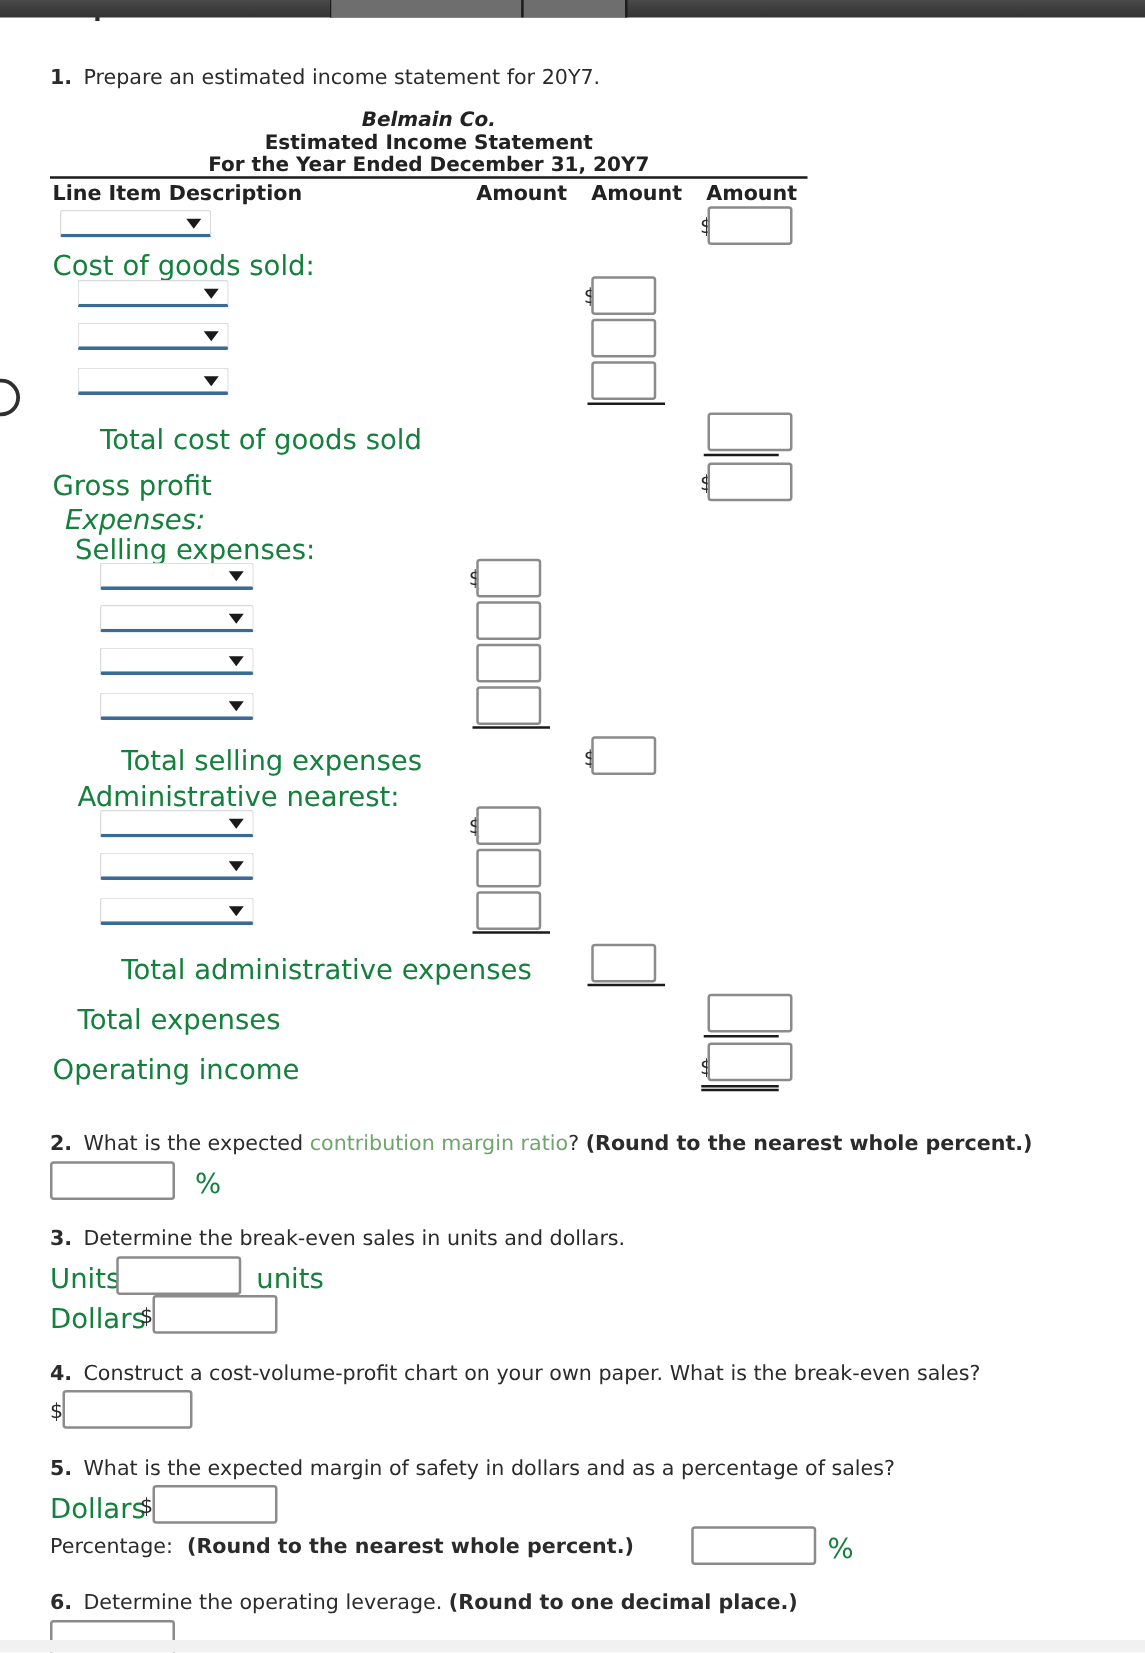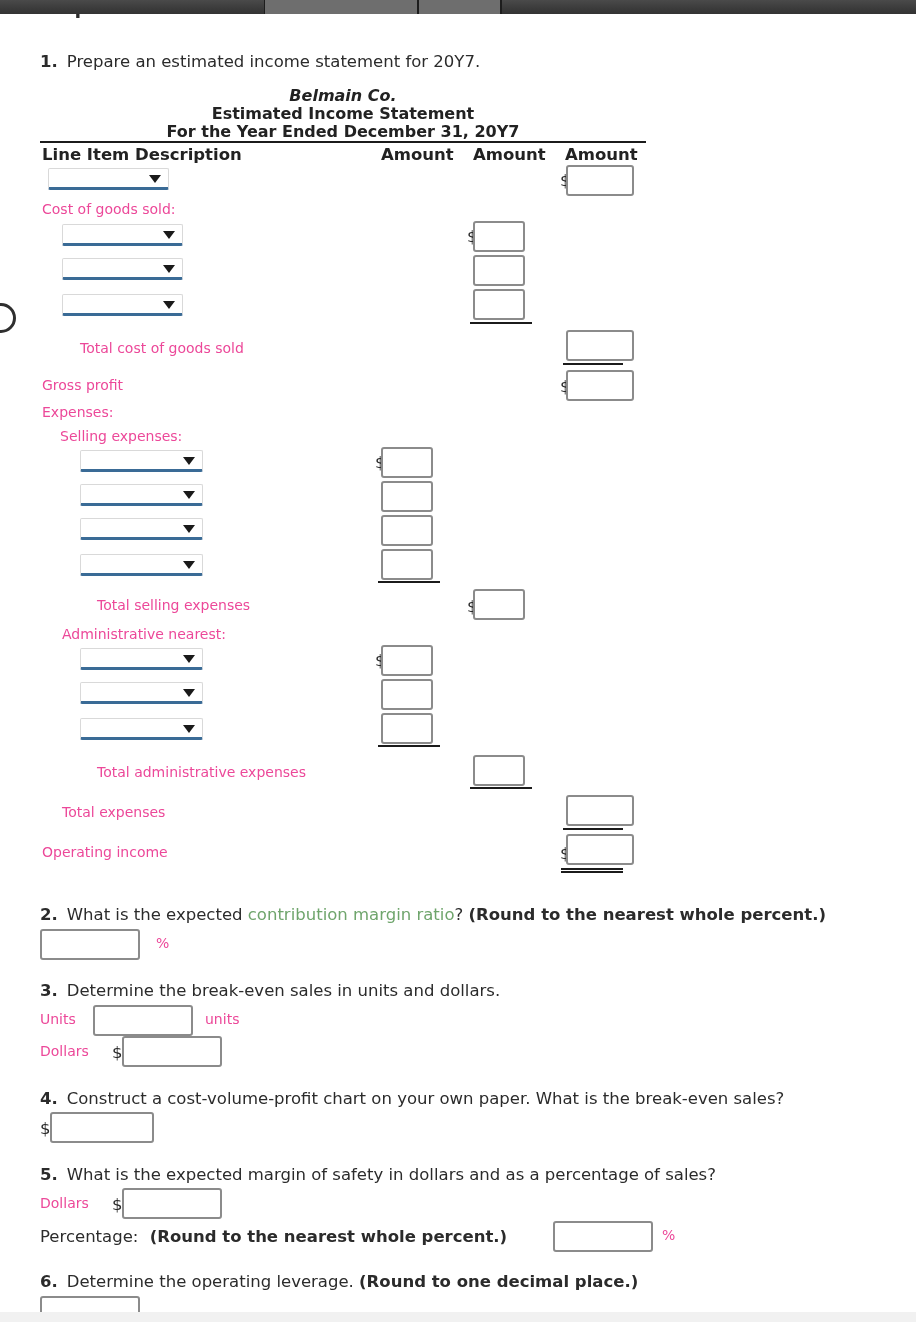--- a/index.html
+++ b/index.html
@@ -92,21 +92,21 @@
     font-weight: bold; font-size: 16.5px; color: #222;
   }
   .ch-desc   { left: 42px; }
   .ch-amt1   { left: 381px; }
   .ch-amt2   { left: 473px; }
   .ch-amt3   { left: 565px; }
 
   
   .rlabel {
     position: absolute;
-    font-size: 14px; color: #ec4899;
+    font-size: 22px; color: #15803d;
     white-space: nowrap;
   }
 
   
   .dd {
     position: absolute;
     height: 22px;
     background: #ffffff;
     border: 1px solid #d9d9d9;
     border-bottom: 3px solid #3a6b96;
@@ -215,21 +215,21 @@
   <div class="rule" style="left:470px; top:322px; width:62px;"></div>
 
   <div class="rlabel" style="left:80px; top:340px;">Total cost of goods sold</div>
   <div class="amt wide" style="left:566px; top:330px;"></div>
   <div class="rule" style="left:563px; top:363px; width:60px;"></div>
 
   <div class="rlabel" style="left:42px; top:377px;">Gross profit</div>
   <div class="dollar" style="left:560px; top:377px;">$</div>
   <div class="amt wide" style="left:566px; top:370px;"></div>
 
-  <div class="rlabel" style="left:42px; top:404px;">Expenses:</div>
+  <div class="rlabel" style="left:52px; top:404px;font-style:italic;">Expenses:</div>
   <div class="rlabel" style="left:60px; top:428px;">Selling expenses:</div>
 
   <div class="dd" style="left:80px; top:450px; width:123px;">
     <span class="caret"></span>
   </div>
   <div class="dollar" style="left:375px; top:453px;">$</div>
   <div class="amt" style="left:381px; top:447px;"></div>
 
   <div class="dd" style="left:80px; top:484px; width:123px;">
     <span class="caret"></span>

